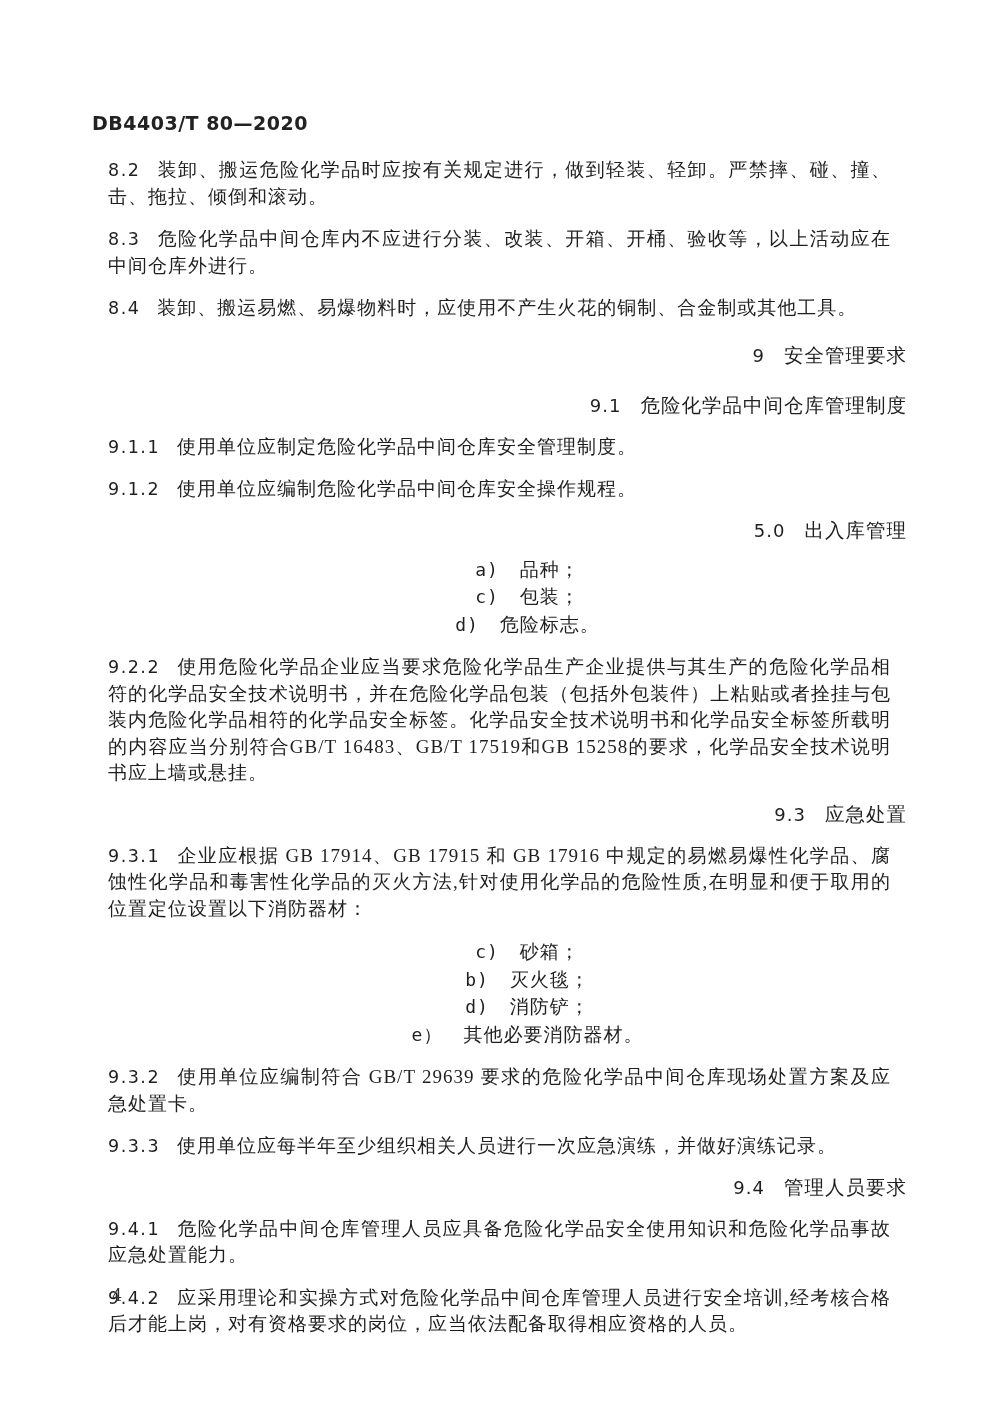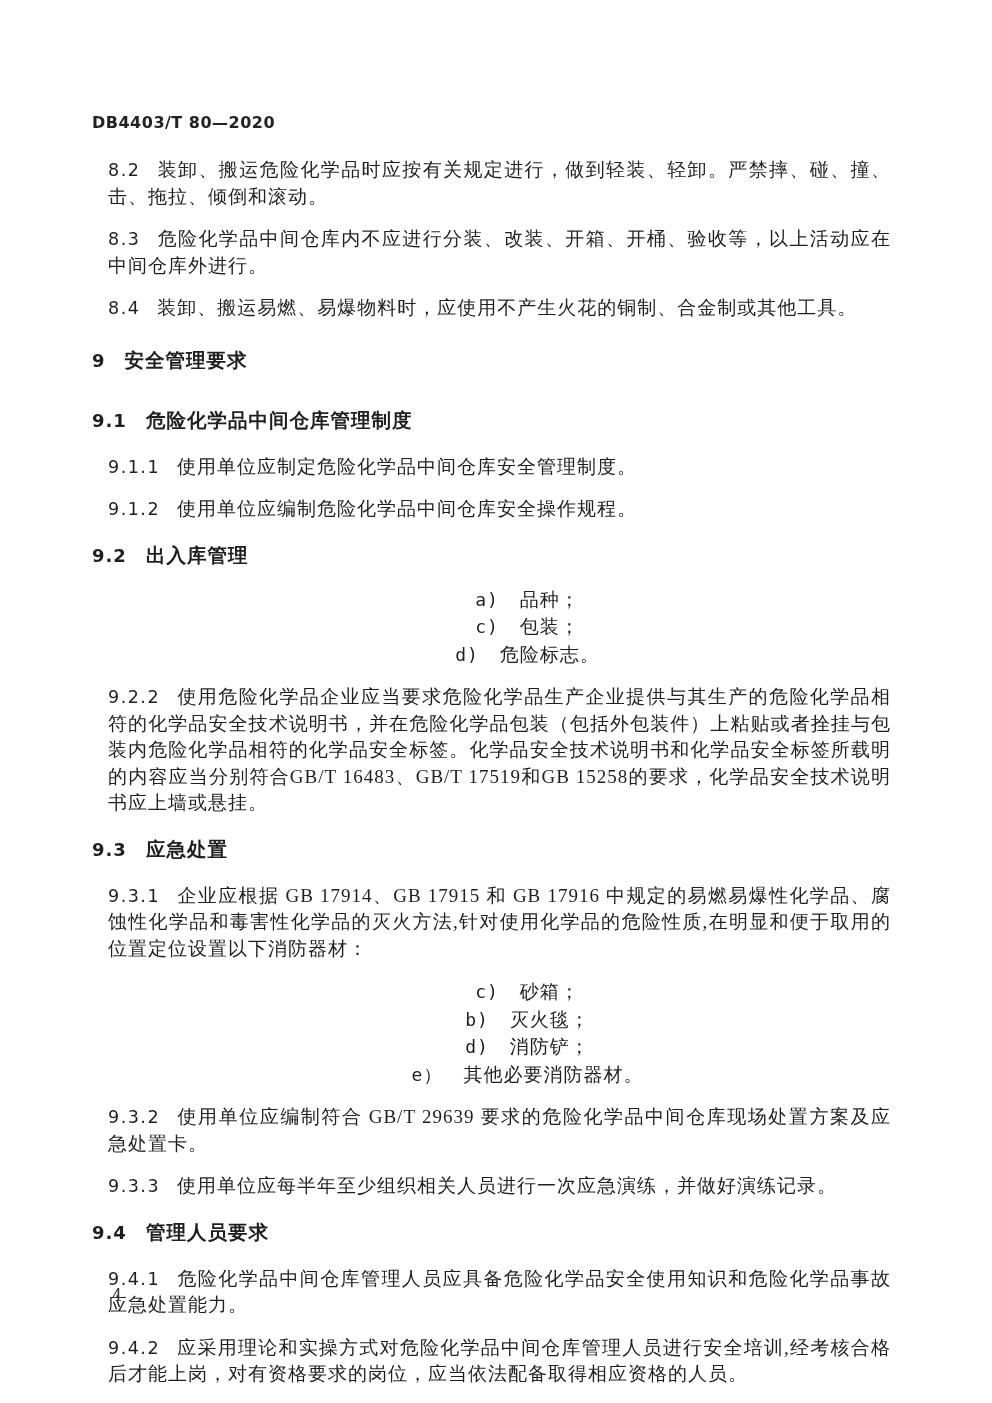--- a/index.html
+++ b/index.html
@@ -19,21 +19,21 @@
     background: #ffffff;
   }
   .content {
     position: absolute;
     left: 92px;
     top: 110px;
     width: 815px;
   }
   .doc-header {
     font-family: "DejaVu Sans", sans-serif;
-    font-size: 16px;
+    font-size: 19px;
     font-weight: 600;
     letter-spacing: 0.5px;
     line-height: 26px;
     margin-bottom: 21px;
     color: #222;
   }
   .clause {
     font-size: 19px;
     line-height: 26.5px;
     text-align: justify;
@@ -43,25 +43,25 @@
   }
   .clause .num {
     font-family: "DejaVu Sans", sans-serif;
     font-size: 17.5px;
     letter-spacing: 1.5px;
     margin-right: 17px;
     white-space: nowrap;
   }
   .h1, .h2 {
     font-family: "DejaVu Sans", sans-serif;
-    font-weight: 700;
+    font-weight: 400;
     font-size: 19.5px;
-    line-height: 34px;
+    line-height: 24px;
     letter-spacing: 1px;
-    text-align: left;
+    text-align: right;
   }
   .h1 { margin: 22px 0 26px; }
   .h2 { margin: 15px 0 13px; }
   .h1 .num, .h2 .num {
     font-size: 18px;
     margin-right: 19px;
     white-space: nowrap;
   }
   .li {
     font-size: 19px;
@@ -92,21 +92,21 @@
   <div class="content">
     <div class="doc-header">DB4403/T 80—2020</div>
     <div>
         <div class="clause"><span class="num">8.2</span><span class="txt">装卸、搬运危险化学品时应按有关规定进行，做到轻装、轻卸。严禁摔、碰、撞、击、拖拉、倾倒和滚动。</span></div>
         <div class="clause"><span class="num">8.3</span><span class="txt">危险化学品中间仓库内不应进行分装、改装、开箱、开桶、验收等，以上活动应在中间仓库外进行。</span></div>
         <div class="clause"><span class="num">8.4</span><span class="txt">装卸、搬运易燃、易爆物料时，应使用不产生火花的铜制、合金制或其他工具。</span></div>
         <div class="h1"><span class="num">9</span><span class="txt">安全管理要求</span></div>
         <div class="h2"><span class="num">9.1</span><span class="txt">危险化学品中间仓库管理制度</span></div>
         <div class="clause"><span class="num">9.1.1</span><span class="txt">使用单位应制定危险化学品中间仓库安全管理制度。</span></div>
         <div class="clause"><span class="num">9.1.2</span><span class="txt">使用单位应编制危险化学品中间仓库安全操作规程。</span></div>
-        <div class="h2"><span class="num">9.2</span><span class="txt">出入库管理</span></div>
+        <div class="h2"><span class="num">5.0</span><span class="txt">出入库管理</span></div>
         <div class="li"><span class="num">a)</span><span class="txt">品种；</span></div>
         <div class="li"><span class="num">c)</span><span class="txt">包装；</span></div>
         <div class="li"><span class="num">d)</span><span class="txt">危险标志。</span></div>
         <div class="clause"><span class="num">9.2.2</span><span class="txt">使用危险化学品企业应当要求危险化学品生产企业提供与其生产的危险化学品相符的化学品安全技术说明书，并在危险化学品包装（包括外包装件）上粘贴或者拴挂与包装内危险化学品相符的化学品安全标签。化学品安全技术说明书和化学品安全标签所载明的内容应当分别符合GB/T 16483、GB/T 17519和GB 15258的要求，化学品安全技术说明书应上墙或悬挂。</span></div>
         <div class="h2"><span class="num">9.3</span><span class="txt">应急处置</span></div>
         <div class="clause"><span class="num">9.3.1</span><span class="txt">企业应根据 GB 17914、GB 17915 和 GB 17916 中规定的易燃易爆性化学品、腐蚀性化学品和毒害性化学品的灭火方法,针对使用化学品的危险性质,在明显和便于取用的位置定位设置以下消防器材：</span></div>
         <div class="li"><span class="num">c)</span><span class="txt">砂箱；</span></div>
         <div class="li"><span class="num">b)</span><span class="txt">灭火毯；</span></div>
         <div class="li"><span class="num">d)</span><span class="txt">消防铲；</span></div>
         <div class="li"><span class="num">e）</span><span class="txt">其他必要消防器材。</span></div>

